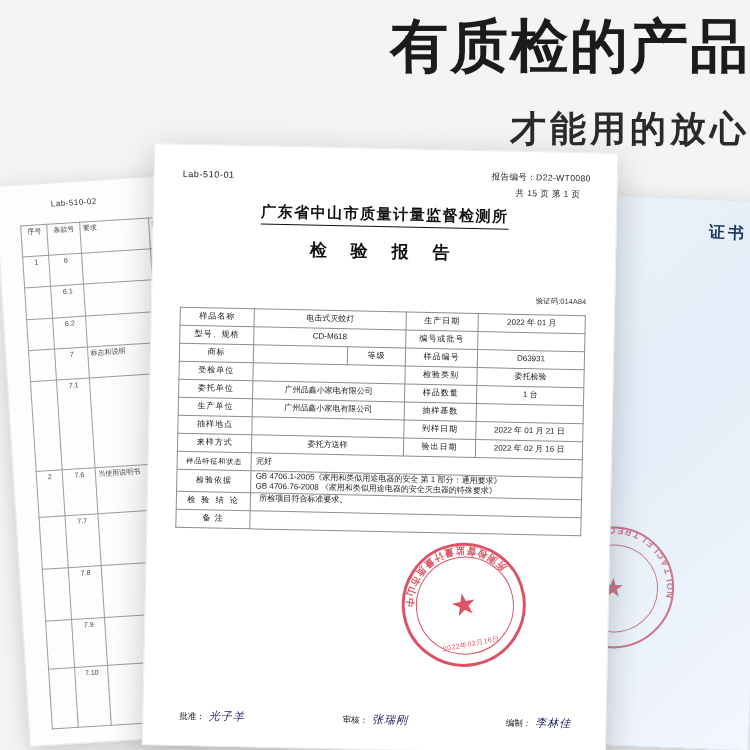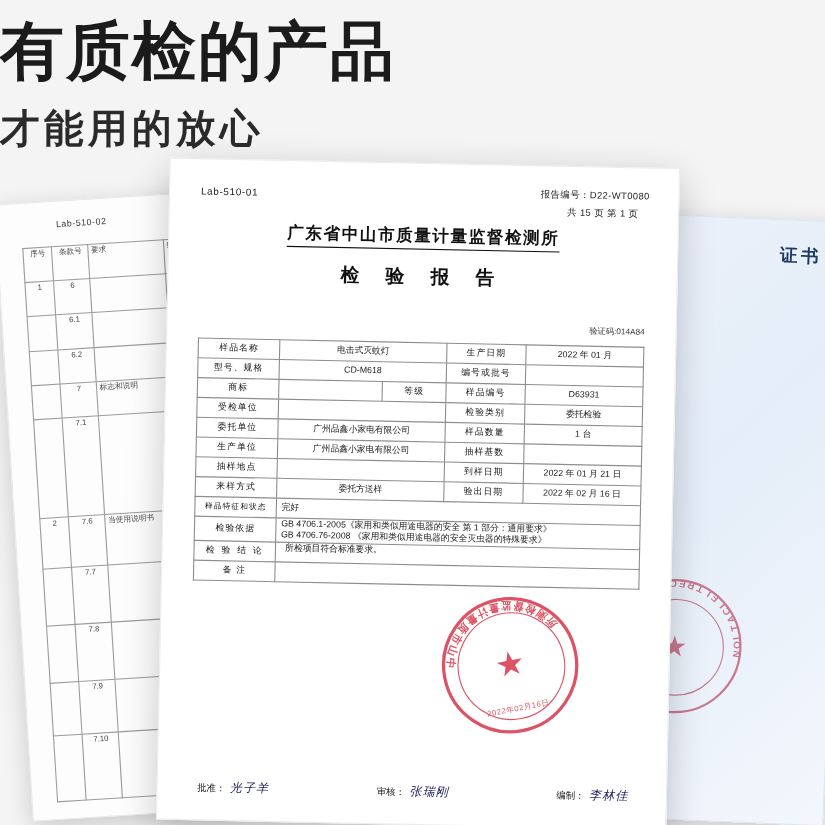--- a/index.html
+++ b/index.html
@@ -6,31 +6,31 @@
   body{
     width:750px;height:750px;overflow:hidden;
     background:#f4f4f4;
     font-family:"Liberation Sans","DejaVu Sans",sans-serif;
     position:relative;
   }
   .stage{position:absolute;inset:0;overflow:hidden;}
 
   
   .headline{
-    position:absolute;left:0;top:14px;width:750px;text-align:left;z-index:40;
+    position:absolute;left:0;top:14px;width:750px;text-align:right;z-index:40;
   }
   .headline .h1{
     font-family:"DejaVu Sans","Liberation Sans",sans-serif;
     font-size:58px;font-weight:bold;color:#1b1b1b;letter-spacing:2px;
     line-height:1.12;
   }
   .headline .h2{
     font-family:"DejaVu Sans","Liberation Sans",sans-serif;
     font-size:36px;font-weight:bold;color:#2a2a2a;letter-spacing:4px;
-    margin-top:14px;
+    margin-top:26px;
   }
 
   
   .paper{
     position:absolute;background:#fff;
     box-shadow:0 6px 22px rgba(0,0,0,.18);
   }
 
   
   .paper-left{

